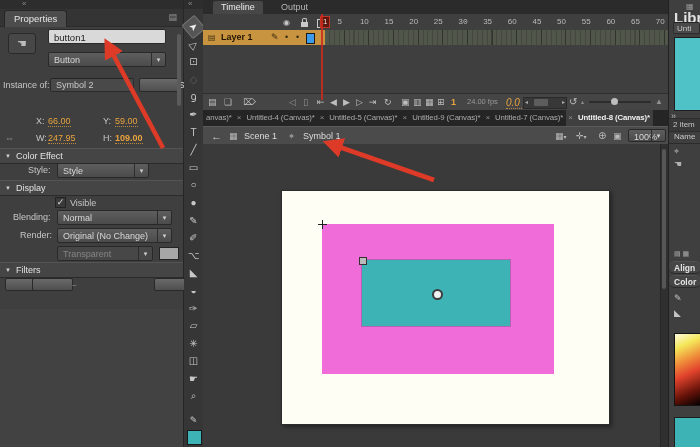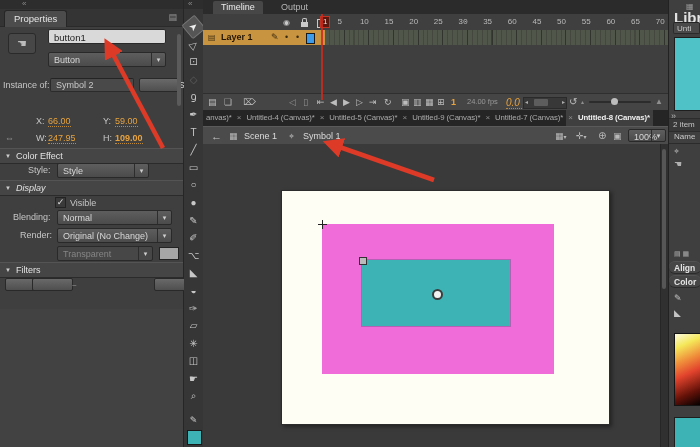--- a/index.html
+++ b/index.html
@@ -154,21 +154,21 @@
     <div class="sechead" style="top:148px;">
       <span class="car">▼</span>
       <span class="lab">Color Effect</span>
     </div>
     <span class="plabel" style="left:28px;top:165px;">Style:</span>
     <div class="dd" style="left:57px;top:163px;width:92px;height:15px;">
       <span>Style</span>
       <span class="caret">▾</span>
     </div>
 
-    <div class="sechead" style="top:180px;font-style:italic;">
+    <div class="sechead" style="top:180px;">
       <span class="car">▼</span>
       <span class="lab">Display</span>
     </div>
     <span class="chk" style="left:55px;top:197px;">✓</span>
     <span class="plabel" style="left:70px;top:198px;">Visible</span>
     <span class="plabel" style="left:13px;top:212px;">Blending:</span>
     <div class="dd" style="left:57px;top:210px;width:115px;height:15px;">
       <span>Normal</span>
       <span class="caret">▾</span>
     </div>

